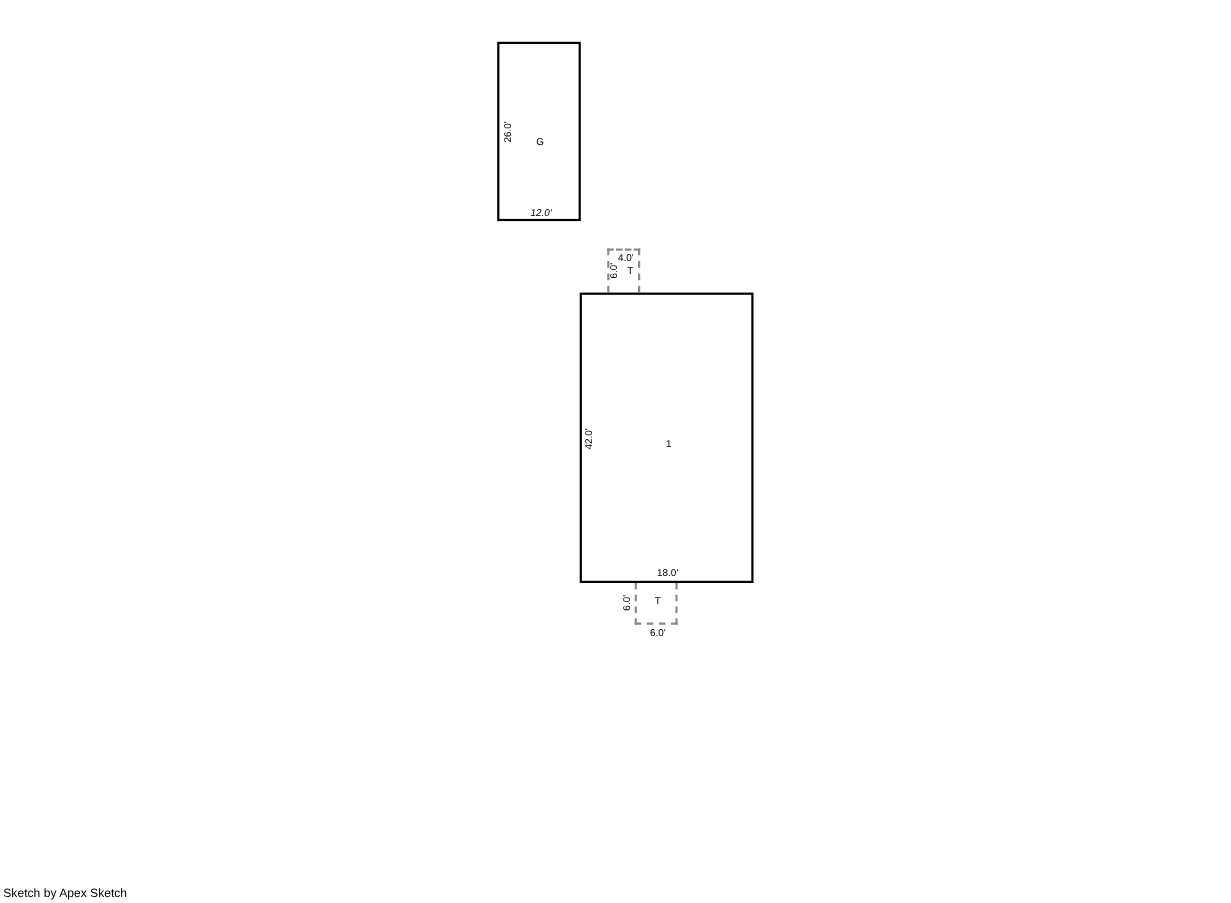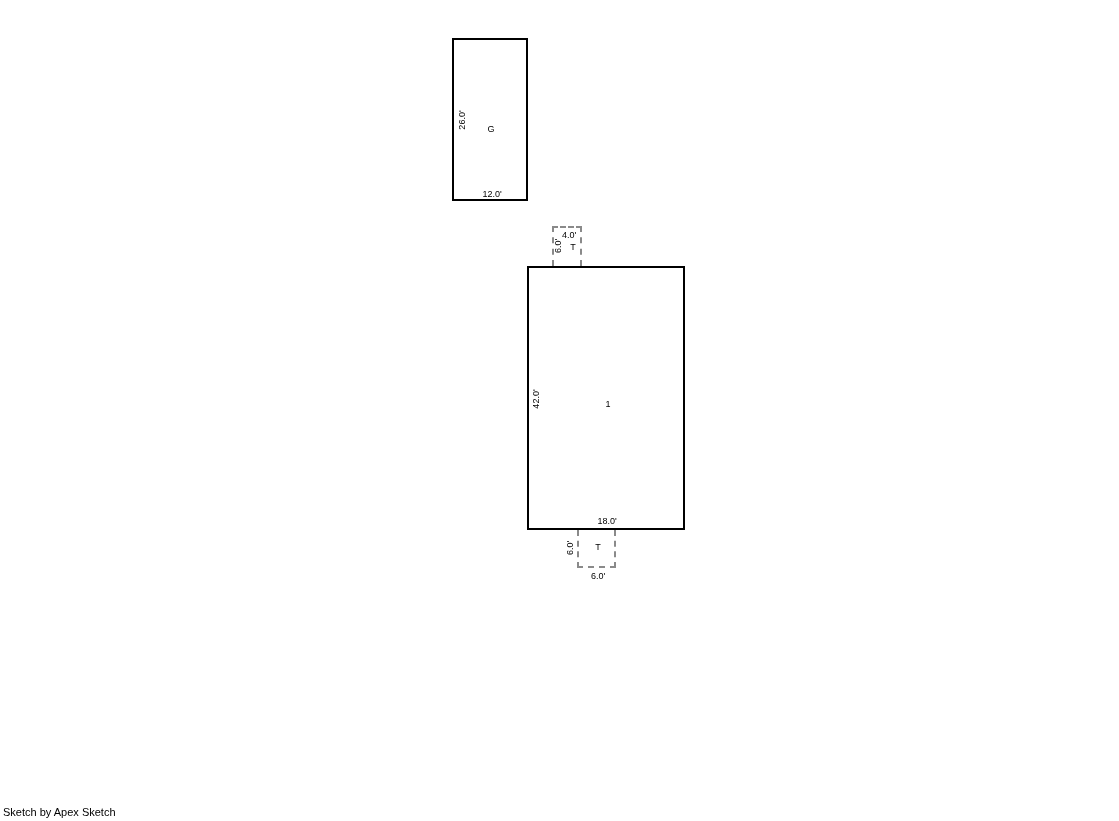--- a/index.html
+++ b/index.html
@@ -57,21 +57,21 @@
   }
 </style>
 </head>
 <body>
 
 <div class="canvas">
 
   <div class="area solid-area" style="left:452px; top:38px; width:76px; height:163px;">
     <span class="vdim" style="left:8px; top:80px;">26.0'</span>
     <span class="arealabel" style="left:37px; top:89px;">G</span>
-    <span class="dim" style="left:38px; top:154px;">12.0'</span>
+    <span class="dim" style="left:38px; top:154px;font-style:italic;">12.0'</span>
   </div>
 
   <div class="area dashed-area no-bottom" style="left:552px; top:226px; width:30px; height:40px;">
     <span class="dim" style="left:15px; top:7px;">4.0'</span>
     <span class="vdim" style="left:4px; top:18px;">6.0'</span>
     <span class="arealabel" style="left:19px; top:19px;">T</span>
   </div>
 
   <div class="area solid-area" style="left:527px; top:266px; width:158px; height:264px;">
     <span class="vdim" style="left:7px; top:131px;">42.0'</span>

